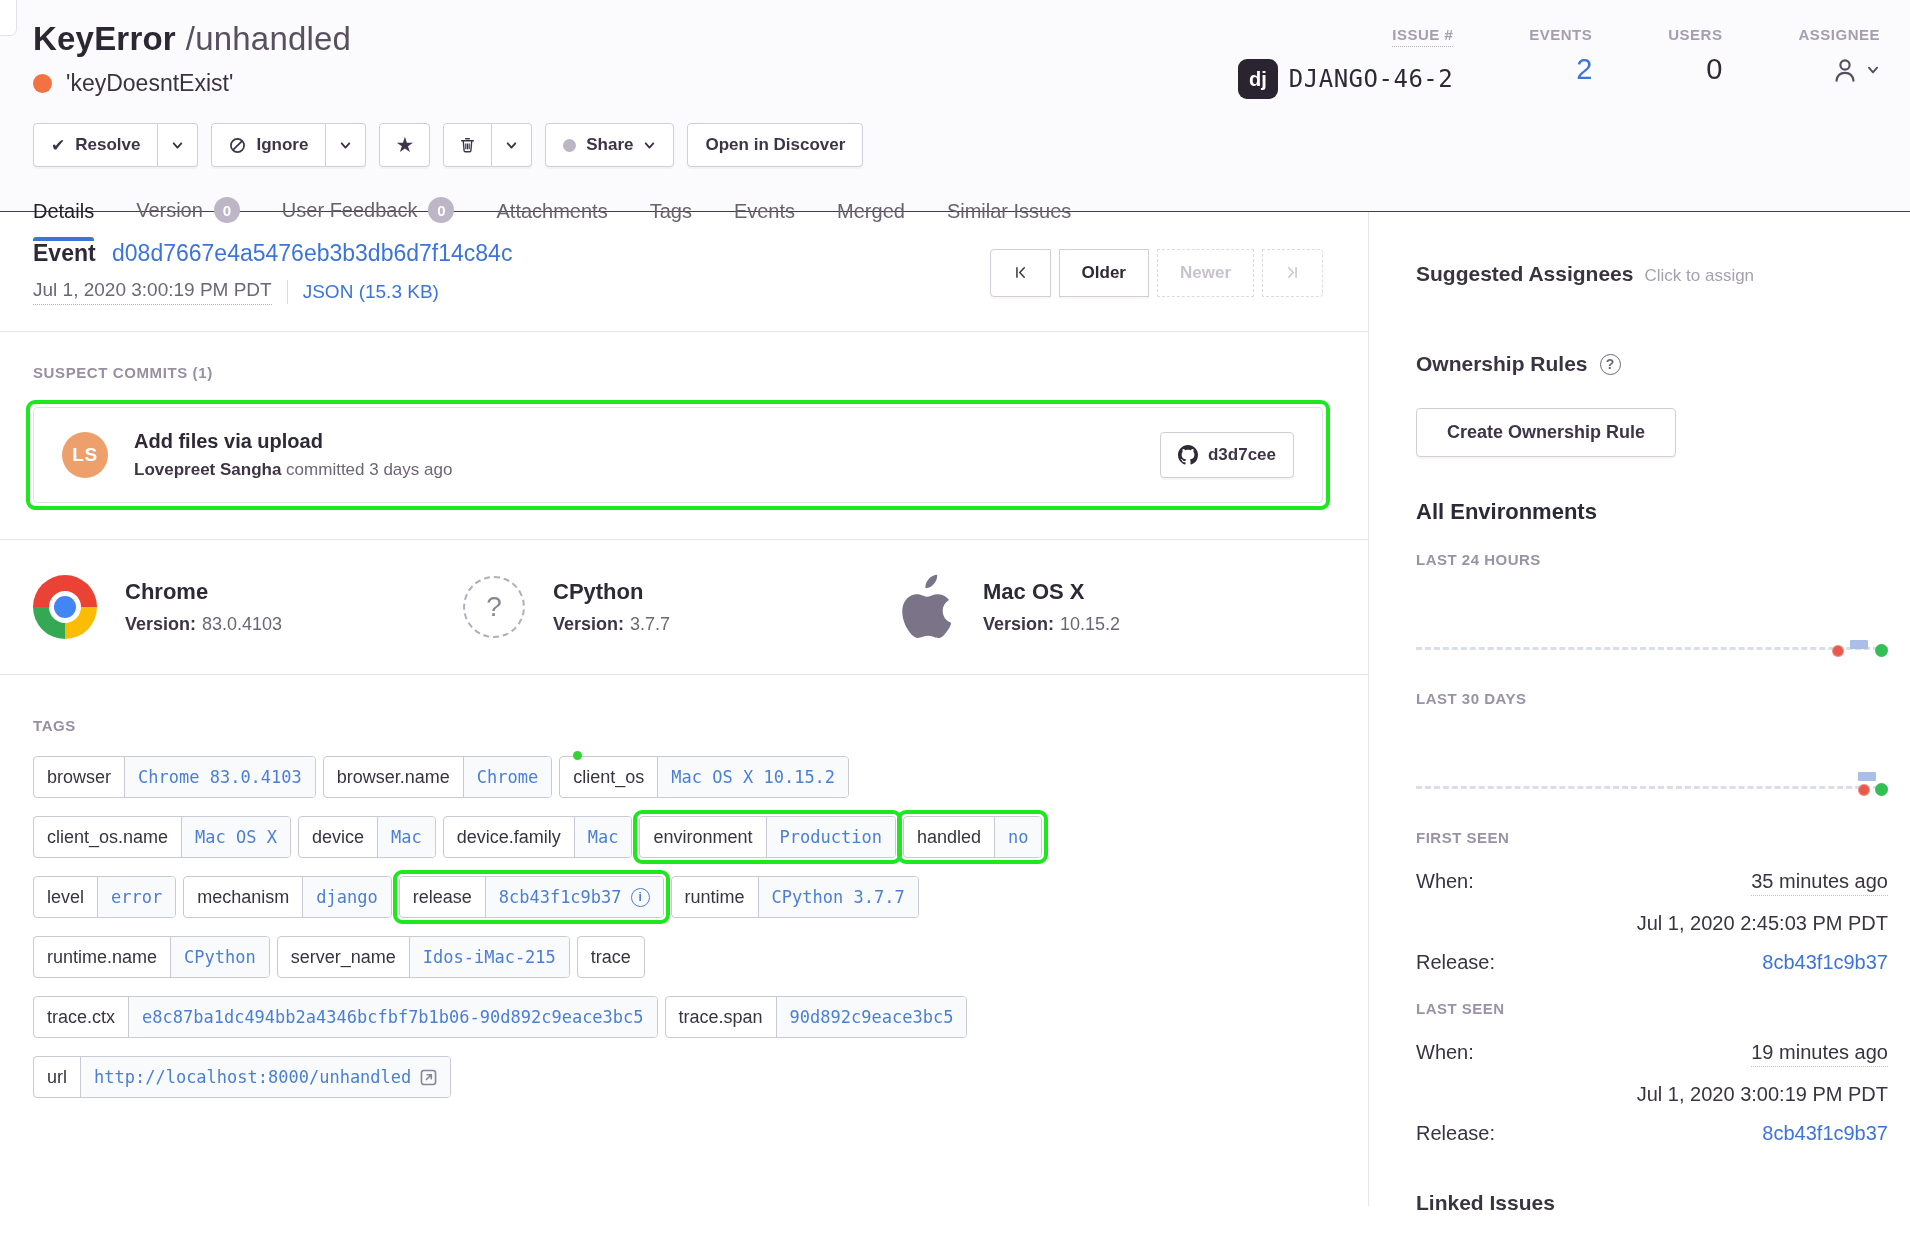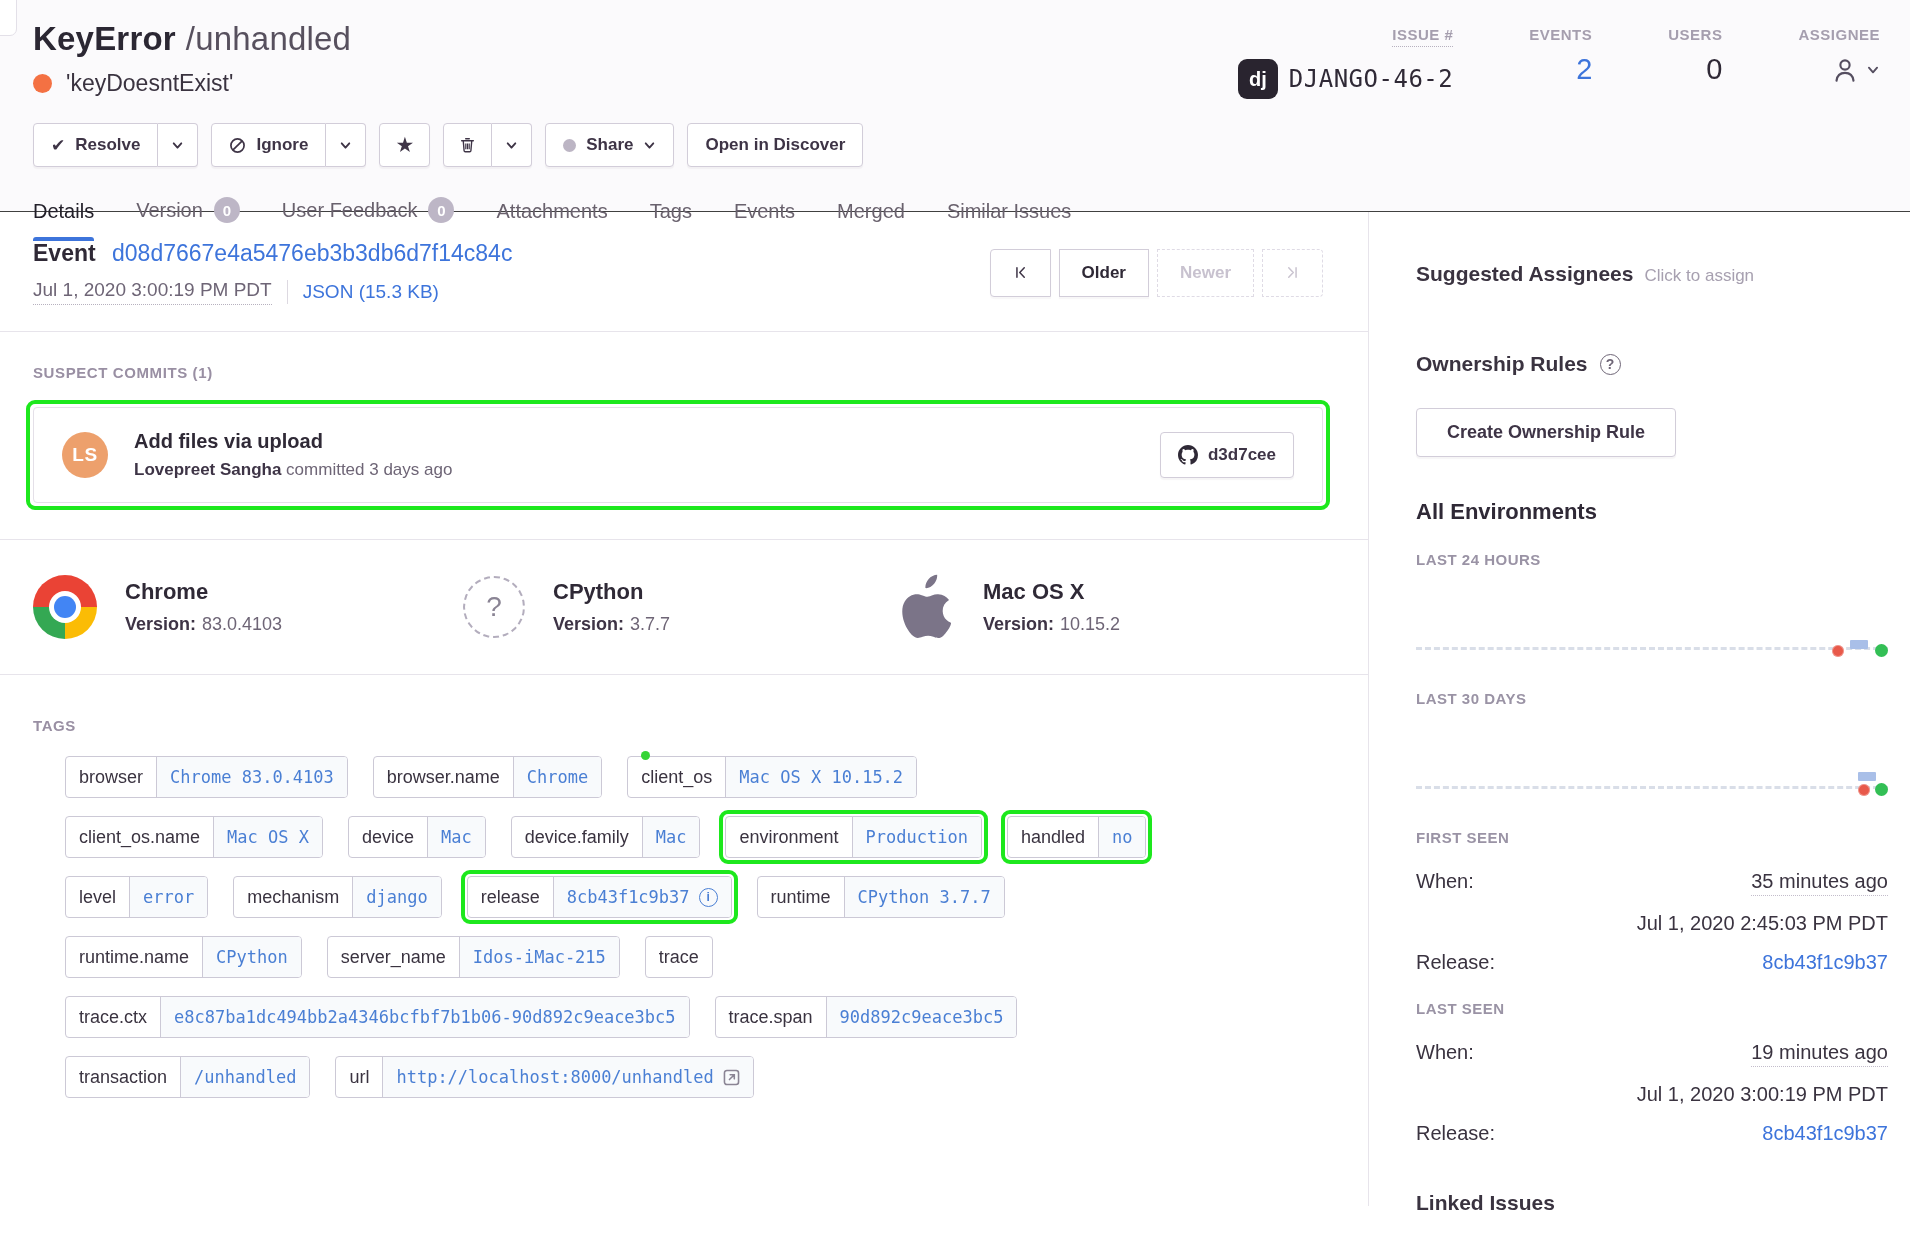--- a/index.html
+++ b/index.html
@@ -93,21 +93,21 @@
   .ctx-version b{ color:#3e3446; margin-right:6px;}
   .chrome-icon{ width:64px; height:64px; border-radius:50%; position:relative; flex:0 0 auto;
     background:conic-gradient(from -90deg,#ea4335 0 50%,#fbbc05 50% 75%,#34a853 75% 100%);}
   .chrome-icon::before{ content:''; position:absolute; inset:16px; background:#fff; border-radius:50%;}
   .chrome-icon::after{ content:''; position:absolute; inset:21px; background:#4285f4; border-radius:50%;}
   .q-circle{ width:62px; height:62px; border:2px dashed #b3adbd; border-radius:50%; display:flex;
     align-items:center; justify-content:center; font-size:28px; color:#8a8494; flex:0 0 auto;}
 
   
   .tags-sec{ padding:42px 45px 0 33px;}
-  .tag-row{ display:flex; gap:25px; margin-top:18px;margin-left:32px;}
+  .tag-row{ display:flex; gap:7px; margin-top:18px;}
   .tag-row:first-of-type{ margin-top:22px;}
   .tag-pill-wrap{ display:inline-flex; position:relative; border-radius:3px;}
   .tag-pill-wrap.hl{ outline:4px solid #1de81d; outline-offset:2px;}
   .tag-pill-wrap.marker::before{ content:''; position:absolute; top:-5px; left:14px; width:9px; height:9px;
     border-radius:50%; background:#35d435; z-index:2;}
   .tag-pill{ display:inline-flex; align-items:stretch; border:1px solid #ccc9d6; border-radius:4px;
     overflow:hidden; background:#fff; height:42px;}
   .tag-key{ display:flex; align-items:center; padding:0 13px; color:#3a3340; font-size:18px; white-space:nowrap;}
   .tag-val{ display:flex; align-items:center; gap:9px; padding:0 13px; border-left:1px solid #ccc9d6;
     background:#f8fafc; color:#4a7fd4; font-family:"DejaVu Sans Mono", monospace; font-size:17px;
@@ -513,28 +513,20 @@
                   <span class="tag-key">trace.span</span>
                   <span class="tag-val">
                     <span>90d892c9eace3bc5</span>
                   </span>
                 </span>
               </span>
             </div>
             <div class="tag-row">
               <span class="tag-pill-wrap">
                 <span class="tag-pill">
-                  <span class="tag-key">transaction</span>
-                  <span class="tag-val">
-                    <span>/unhandled</span>
-                  </span>
-                </span>
-              </span>
-              <span class="tag-pill-wrap">
-                <span class="tag-pill">
                   <span class="tag-key">url</span>
                   <span class="tag-val">
                     <span>http://localhost:8000/unhandled</span>
                     <svg width="17" height="17" viewBox="0 0 14 14" style="display:inline-block">
                       <rect x="1.2" y="1.2" width="11.6" height="11.6" rx="2" fill="none" stroke="#8a8494" stroke-width="1.3"></rect>
                       <path d="M5.3 8.7L9.1 4.9M5.9 4.7h3.4v3.4" stroke="#8a8494" stroke-width="1.3" fill="none" stroke-linecap="round"></path>
                     </svg>
                   </span>
                 </span>
               </span>

